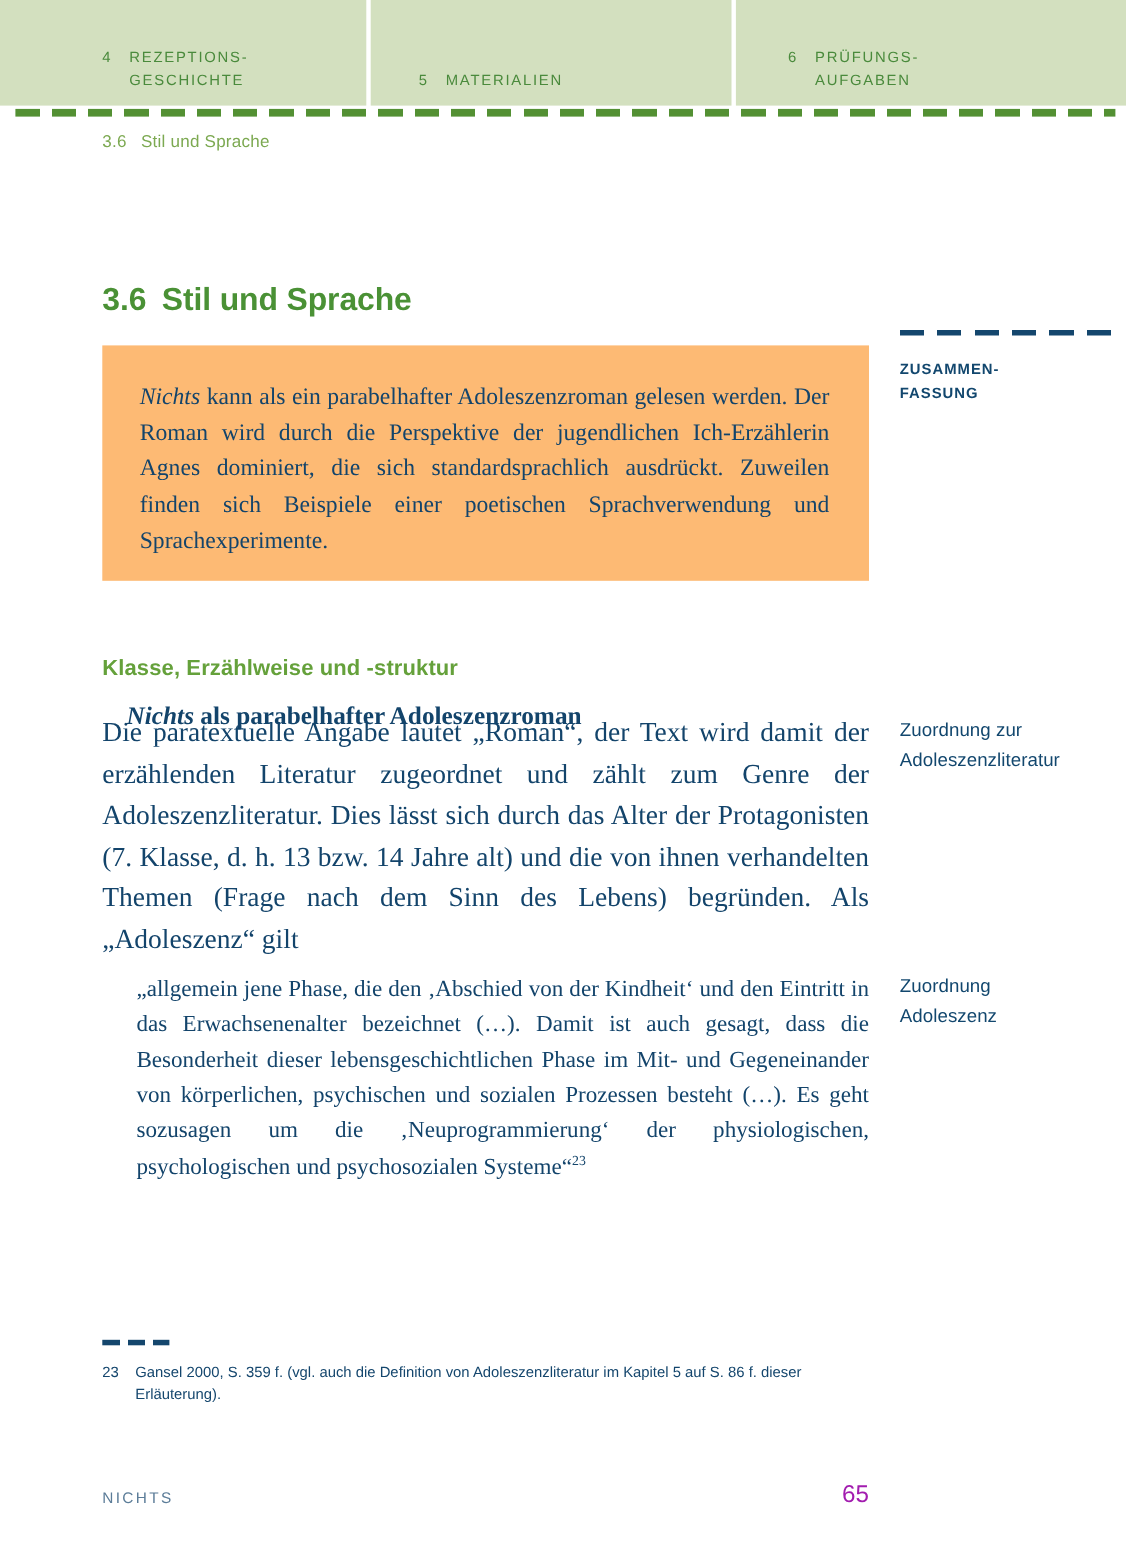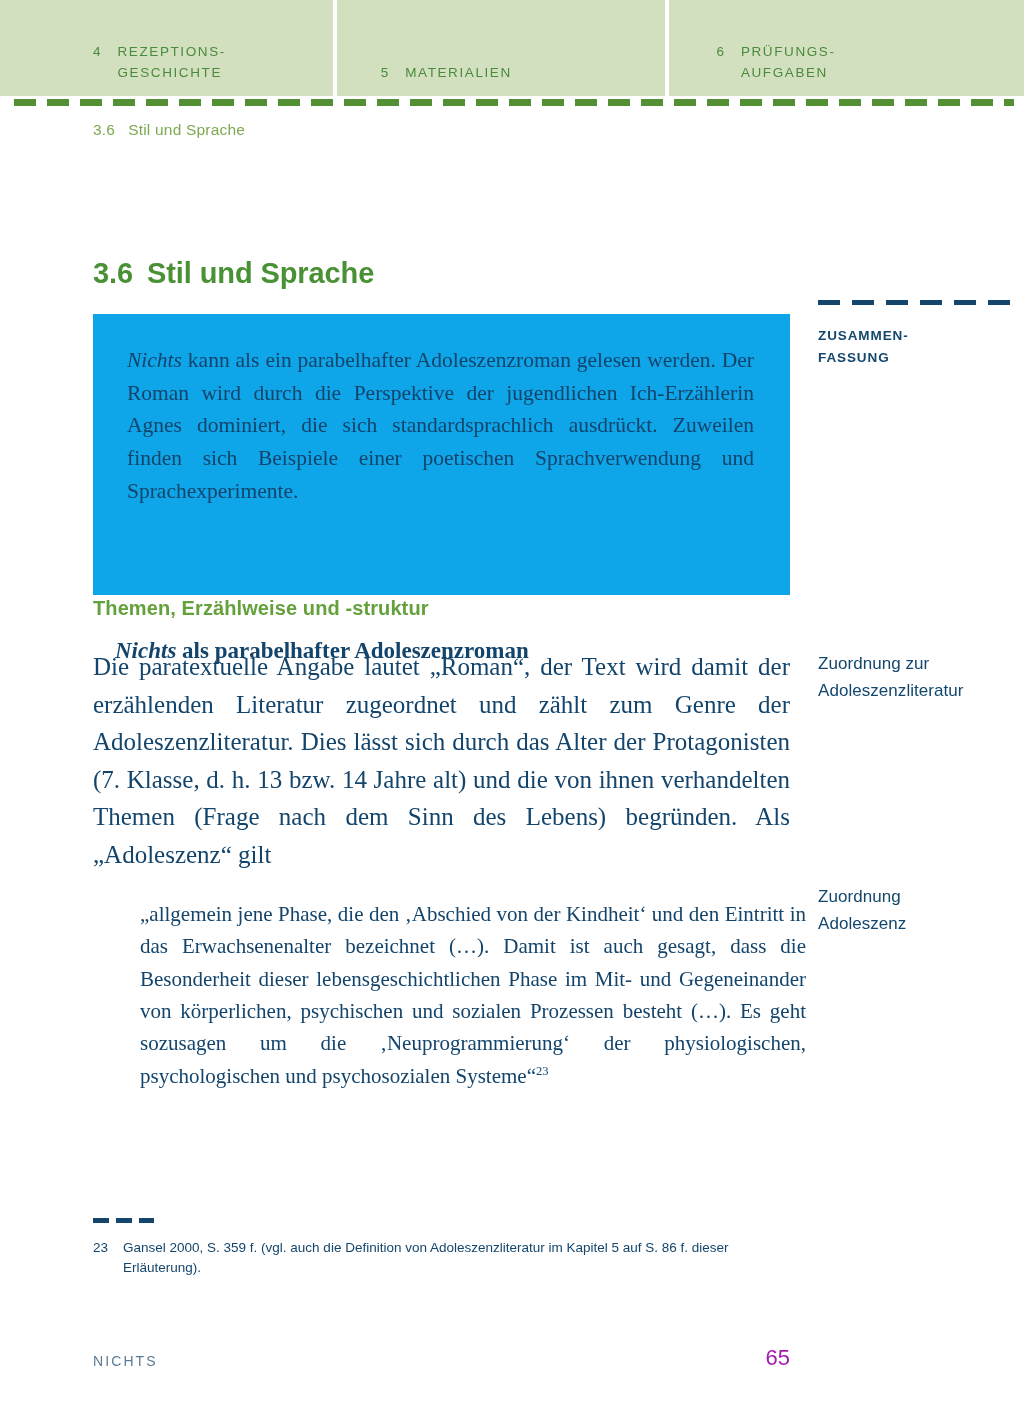--- a/index.html
+++ b/index.html
@@ -83,22 +83,22 @@
     color: #4a9135;
     letter-spacing: -0.1px;
   }
   .page-title .pt-num { margin-right: 14px; }
 
   
   .summary-box {
     position: absolute;
     left: 93px; top: 314px;
     width: 697px;
-    height: 281px;
-    background: #0ea5e9;
+    height: 214px;
+    background: #fdba74;
     box-sizing: border-box;
     padding: 30px 36px 0 34px;
   }
   .summary-text {
     font-family: "Liberation Serif", serif;
     font-size: 21.5px;
     line-height: 1.52;
     color: #13446b;
     text-align: justify;
     margin: 0;
@@ -164,21 +164,21 @@
   
   .quote-block {
     position: absolute;
     left: 124px;
     width: 666px;
     font-family: "Liberation Serif", serif;
     font-size: 21px;
     line-height: 1.54;
     color: #13446b;
     text-align: justify;
-    margin: 16px;
+    margin: 0;
   }
   .quote-block sup {
     font-size: 0.6em;
     vertical-align: super;
   }
 
   
   .fn-rule {
     position: absolute;
     left: 93px; top: 1218px;
@@ -255,21 +255,21 @@
 </h1>
 
 <div class="summary-box">
   <p class="summary-text"><span class="ital">Nichts</span><span> kann als ein parabelhafter Adoleszenzroman gelesen werden. Der Roman wird durch die Perspektive der jugendlichen Ich-Erzählerin Agnes dominiert, die sich standardsprachlich ausdrückt. Zuweilen finden sich Beispiele einer poetischen Sprachverwendung und Sprachexperimente.</span></p>
 </div>
 
 <div class="margin-dashrule" style="top:300px;"></div>
 <div class="margin-note caps" style="left:818px; top:325px; width:200px; white-space:pre-line;">ZUSAMMEN-
 FASSUNG</div>
 
-<h2 class="sub-head" style="top:580px;">Themen, Erzählweise und -struktur</h2>
+<h2 class="sub-head" style="top:580px;">Klasse, Erzählweise und -struktur</h2>
 <h3 class="sub-head2" style="top:615px;"><span class="ital">Nichts</span><span> als parabelhafter Adoleszenzroman</span></h3>
 
 <p class="body-par" style="top:648px;">Die paratextuelle Angabe lautet „Roman“, der Text wird damit der erzählenden Literatur zugeordnet und zählt zum Genre der Adoleszenzliteratur. Dies lässt sich durch das Alter der Protagonisten (7. Klasse, d. h. 13 bzw. 14 Jahre alt) und die von ihnen verhandelten Themen (Frage nach dem Sinn des Lebens) begründen. Als „Adoleszenz“ gilt</p>
 
 <div class="margin-note" style="left:818px; top:651px; width:168px;">Zuordnung zur Adoleszenzliteratur</div>
 
 <p class="quote-block" style="top:882px;"><span>„allgemein jene Phase, die den ‚Abschied von der Kindheit‘ und den Eintritt in das Erwachsenenalter bezeichnet (…). Damit ist auch gesagt, dass die Besonderheit dieser lebensgeschichtlichen Phase im Mit- und Gegeneinander von körperlichen, psychischen und sozialen Prozessen besteht (…). Es geht sozusagen um die ‚Neuprogrammierung‘ der physiologischen, psychologischen und psychosozialen Systeme“</span><sup>23</sup></p>
 
 <div class="margin-note" style="left:818px; top:884px; width:160px;">Zuordnung Adoleszenz</div>
 

